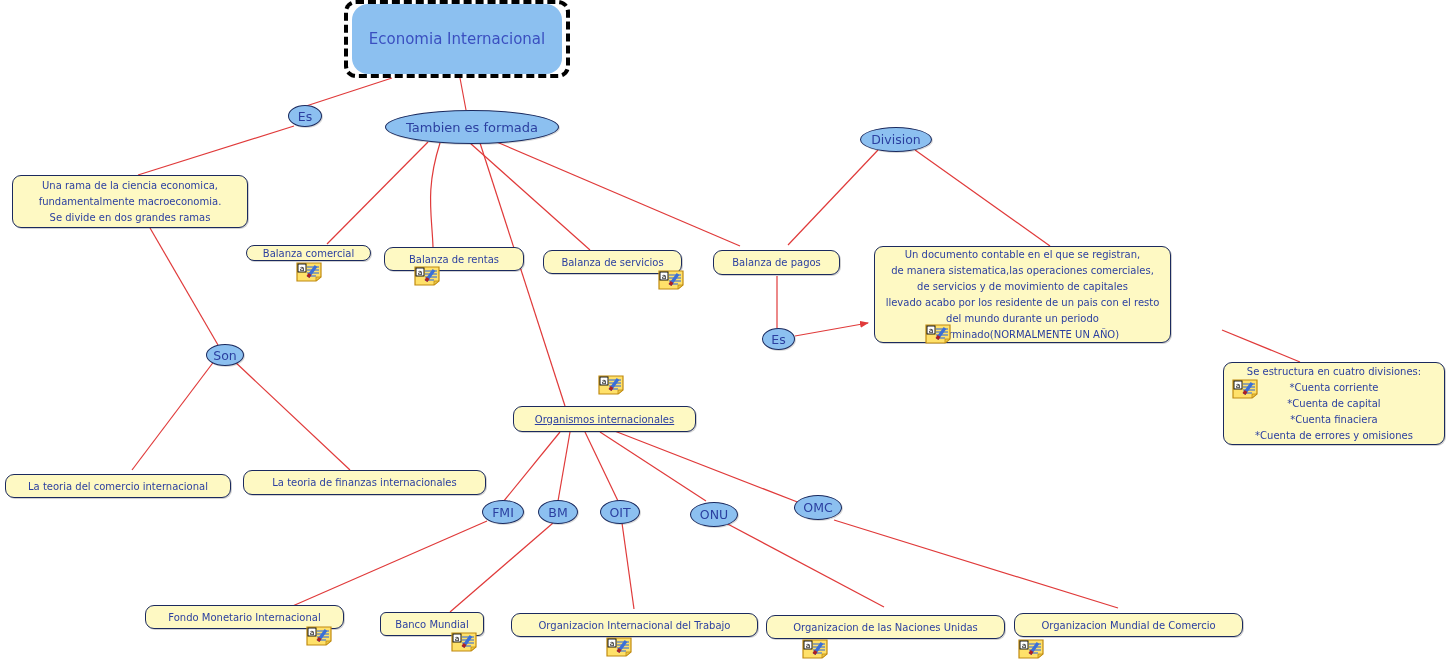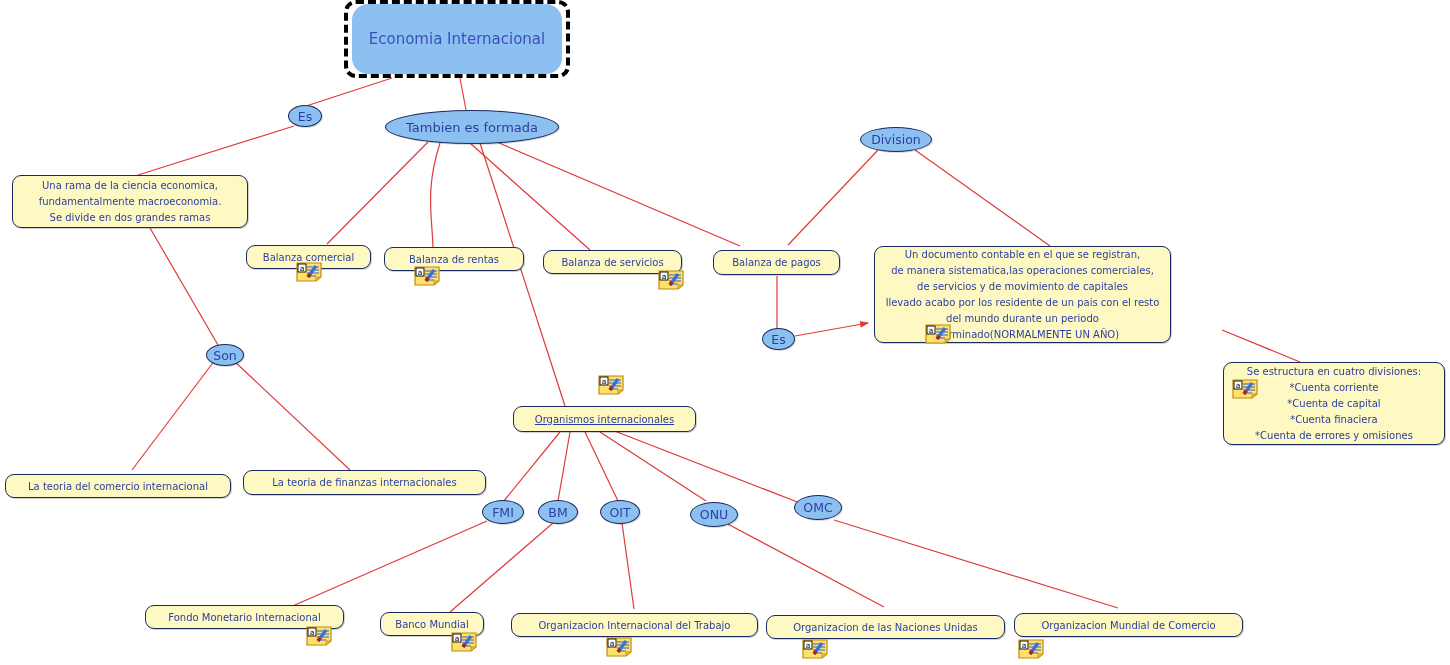--- a/index.html
+++ b/index.html
@@ -159,21 +159,21 @@
   <div class="oval" style="left:600px; top:500px; width:40px; height:24px;">OIT</div>
 
   <div class="oval" style="left:690px; top:502px; width:48px; height:25px;">ONU</div>
 
   <div class="oval" style="left:794px; top:495px; width:48px; height:25px;">OMC</div>
 
   <div class="node multiline" style="left:12px; top:175px; width:236px; height:53px;">Una rama de la ciencia economica,
 fundamentalmente macroeconomia.
 Se divide en dos grandes ramas</div>
 
-  <div class="node" style="left:246px; top:245px; width:125px; height:24px;">Balanza comercial</div>
+  <div class="node" style="left:246px; top:245px; width:125px; height:16px;">Balanza comercial</div>
 
   <div class="node" style="left:384px; top:247px; width:140px; height:24px;">Balanza de rentas</div>
 
   <div class="node" style="left:543px; top:250px; width:139px; height:24px;">Balanza de servicios</div>
 
   <div class="node" style="left:713px; top:250px; width:127px; height:25px;">Balanza de pagos</div>
 
   <div class="node multiline" style="left:874px; top:246px; width:297px; height:97px;">Un documento contable en el que se registran,
 de manera sistematica,las operaciones comerciales,
 de servicios y de movimiento de capitales
@@ -188,21 +188,21 @@
 *Cuenta de errores y omisiones</div>
 
   <div class="node" style="left:5px; top:474px; width:226px; height:24px;">La teoria del comercio internacional</div>
 
   <div class="node" style="left:243px; top:470px; width:243px; height:25px;">La teoria de finanzas internacionales</div>
 
   <div class="node" style="left:513px; top:406px; width:183px; height:26px;text-decoration:underline;">Organismos internacionales</div>
 
   <div class="node" style="left:145px; top:605px; width:199px; height:24px;">Fondo Monetario Internacional</div>
 
-  <div class="node" style="left:380px; top:612px; width:104px; height:24px;">Banco Mundial</div>
+  <div class="node" style="left:380px; top:612px; width:104px; height:24px;border-radius:6px;">Banco Mundial</div>
 
   <div class="node" style="left:511px; top:613px; width:247px; height:24px;">Organizacion Internacional del Trabajo</div>
 
   <div class="node" style="left:1014px; top:613px; width:229px; height:24px;">Organizacion Mundial de Comercio</div>
 
   <div class="node" style="left:766px; top:615px; width:239px; height:24px;">Organizacion de las Naciones Unidas</div>
 
   <svg class="note-icon" style="left:296px; top:262px;" viewBox="0 0 26 20" xmlns="http://www.w3.org/2000/svg">
     <g>
       <path d="M1 1 H25 V15 L20 19 H1 Z" fill="#FFE16A" stroke="#C08A10" stroke-width="1.2"></path>

